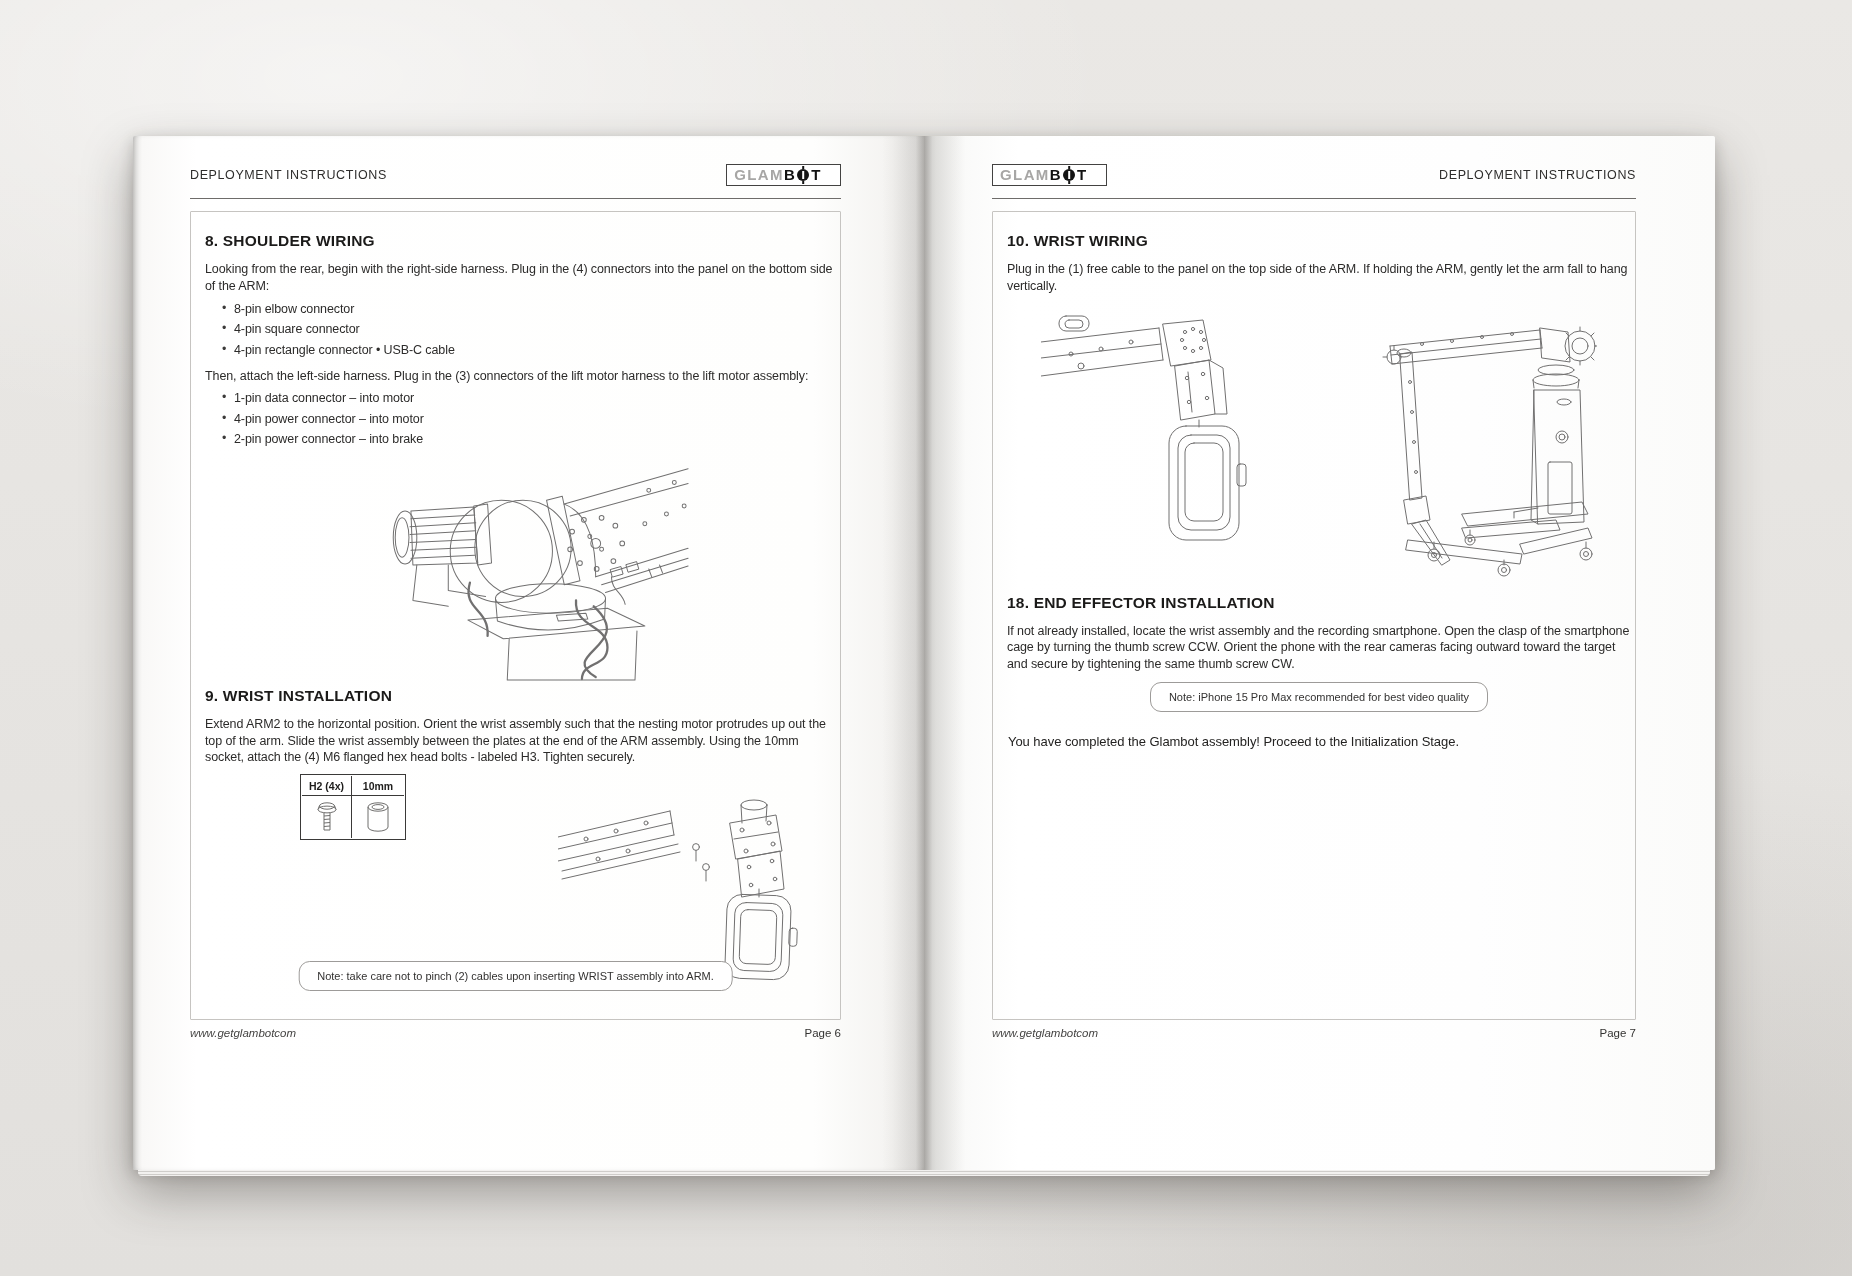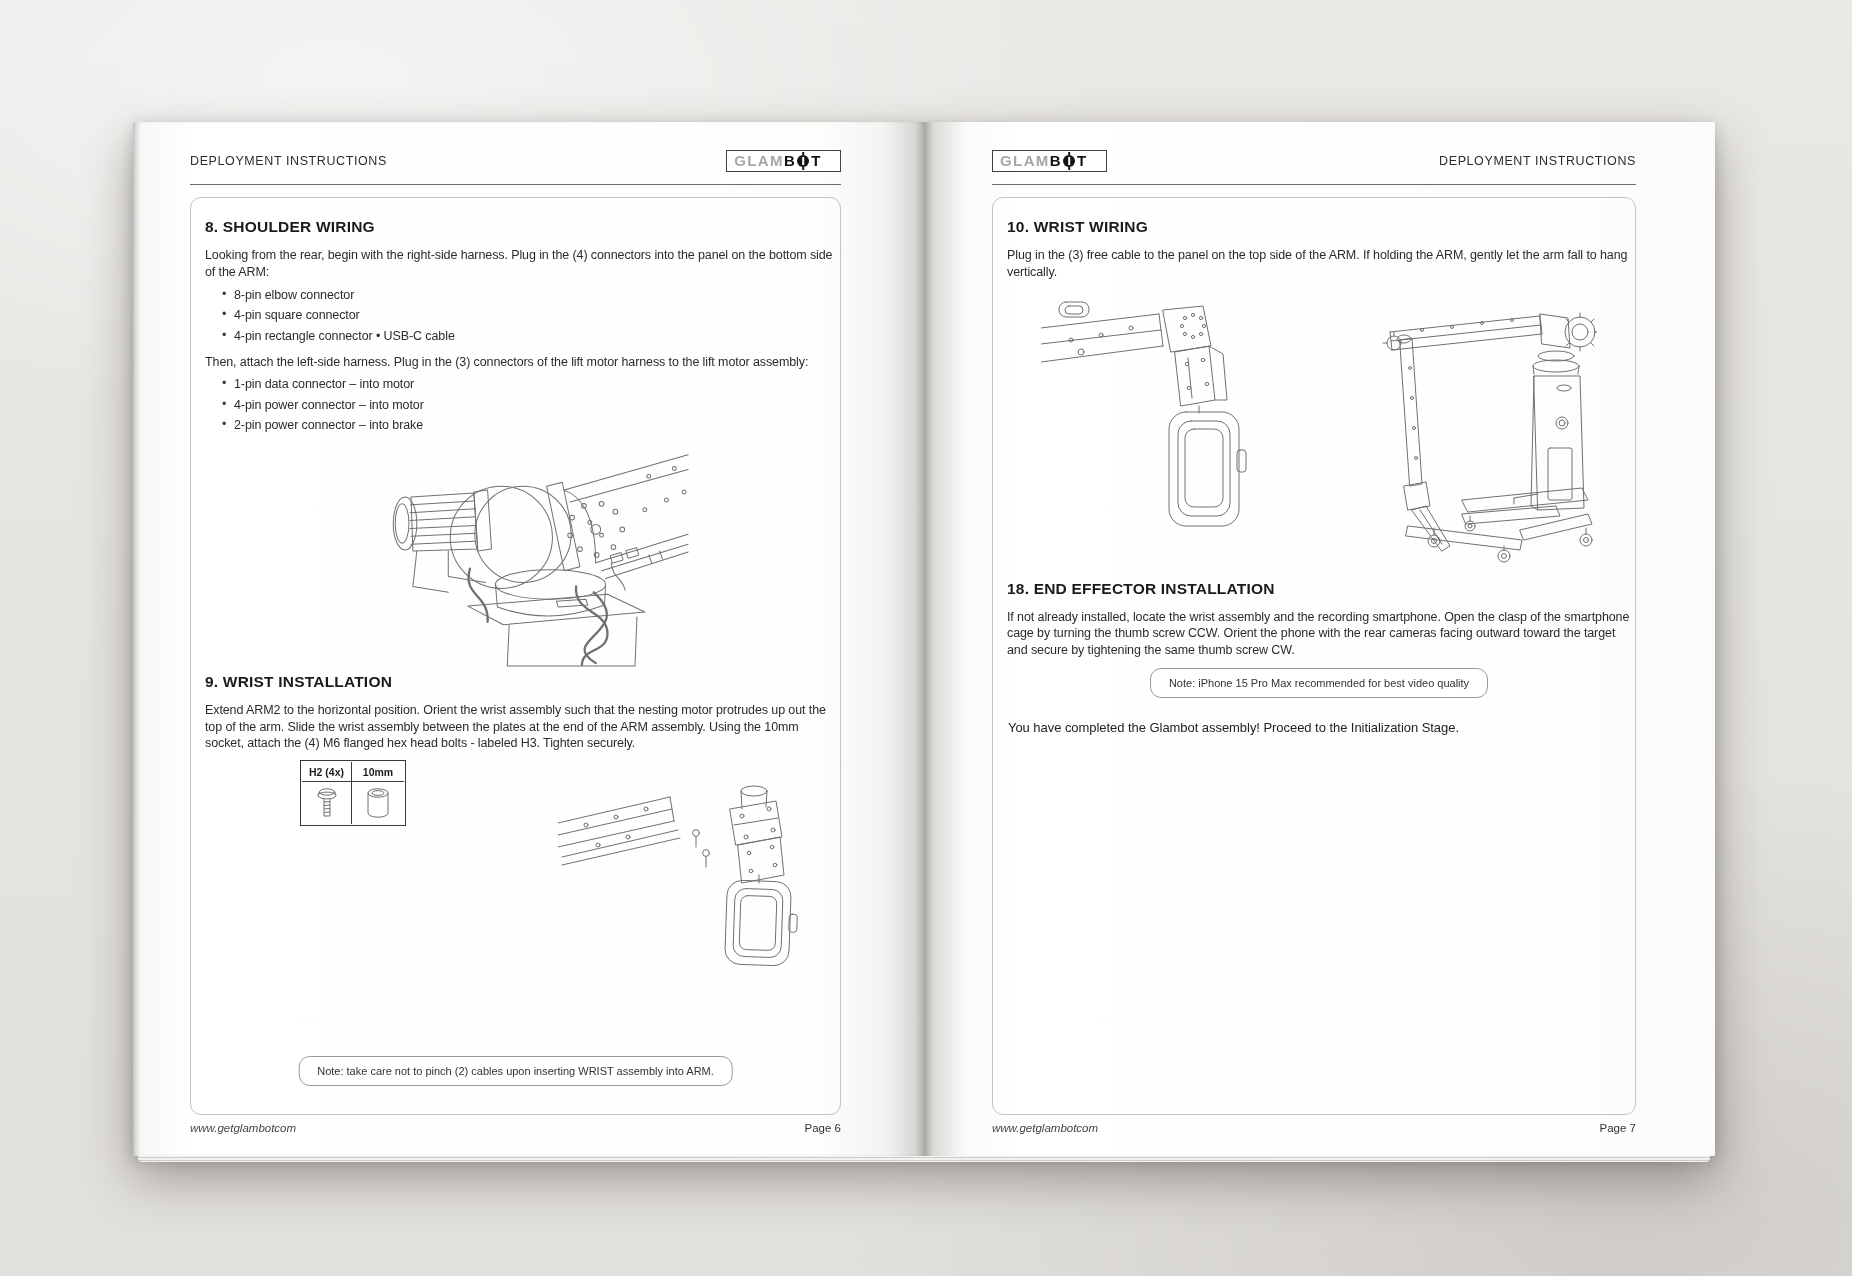--- a/index.html
+++ b/index.html
@@ -6,21 +6,21 @@
   .stage{
     position:relative;width:1852px;height:1276px;overflow:hidden;
     font-family:"Liberation Sans",sans-serif;
     background:
       radial-gradient(1300px 600px at 18% 6%, rgba(255,255,255,.55), rgba(255,255,255,0) 60%),
       radial-gradient(1200px 700px at 88% 95%, rgba(160,156,150,.30), rgba(0,0,0,0) 65%),
       radial-gradient(900px 500px at 55% 45%, rgba(255,255,255,.25), rgba(255,255,255,0) 70%),
       linear-gradient(#eae8e5,#e2e0dd);
   }
   .spread{
-    position:absolute;left:133px;top:122px;width:1582px;height:1034px;
+    position:absolute;left:133px;top:136px;width:1582px;height:1034px;
     box-shadow:0 22px 50px rgba(40,35,30,.38), 0 4px 14px rgba(40,35,30,.22);
     border-radius:2px;
   }
   .spread::after{
     content:"";position:absolute;left:5px;right:5px;bottom:-6px;height:6px;
     background:repeating-linear-gradient(to bottom,#f2f1ef 0 1.4px,#cfcdca 1.4px 2.4px);
     border-radius:0 0 4px 4px;
   }
   .page{position:absolute;top:0;height:1034px;width:791px;}
   .page.left{
@@ -55,22 +55,22 @@
   }
   .logo-glam{color:#a7a6a5;font-weight:600;}
   .logo-b,.logo-t{color:#121212;font-weight:800;letter-spacing:.5px;}
   .logo-o{position:relative;display:inline-block;width:14px;height:14px;margin:0 1px;}
   .logo-o .o-circle{position:absolute;left:1px;right:1px;top:1px;bottom:1px;background:#141414;border-radius:50%;}
   .logo-o .o-slit{position:absolute;left:50%;top:3px;bottom:3px;width:1.6px;transform:translateX(-50%);background:#ffffff;}
   .logo-o .o-stem{position:absolute;left:50%;width:1.6px;height:3px;transform:translateX(-50%);background:#141414;}
   .logo-o .o-stem.top{top:-2px;} .logo-o .o-stem.bottom{bottom:-2px;}
 
   .content-box{
-    margin-top:12px;height:918px;box-sizing:border-box;position:relative;
-    border:1.2px solid #c6c4c1;border-radius:11px;padding:14px 4px 14px 14px;
+    margin-top:12px;height:809px;box-sizing:border-box;position:relative;
+    border:1.2px solid #c6c4c1;border-radius:1px;padding:14px 4px 14px 14px;
   }
   h2.sec{
     margin:6px 0 7px 0;font-size:15.5px;font-weight:700;color:#1b1a19;letter-spacing:.2px;
   }
   p.body{
     margin:11px 0 7px 0;font-size:12.5px;line-height:1.34;color:#2c2b2a;letter-spacing:-.1px;
   }
   ul.bullets{list-style:none;margin:3px 0 6px 0;padding:0 0 0 17px;}
   ul.bullets li{
     position:relative;padding-left:12px;margin-bottom:6.5px;
@@ -279,21 +279,21 @@
                 <span class="o-slit"></span>
                 <span class="o-stem bottom"></span>
               </span>
               <span class="logo-t">T</span>
             </span>
           <span class="header-title">DEPLOYMENT INSTRUCTIONS</span>
         </header>
 
         <div class="content-box">
           <h2 class="sec">10. WRIST WIRING</h2>
-          <p class="body">Plug in the (3) free cable to the panel on the top side of the ARM. If holding the ARM, gently let the arm fall to hang vertically.</p>
+          <p class="body">Plug in the (1) free cable to the panel on the top side of the ARM. If holding the ARM, gently let the arm fall to hang vertically.</p>
 
           <div class="illus-row">
 
             <svg class="illus lineart" width="215" height="248" viewBox="0 0 215 248" fill="none" stroke="#717070" stroke-width="1" stroke-linecap="round" stroke-linejoin="round">
               <path d="M0,40 L118,26 M0,74 L122,58 M0,56 L120,42 M118,26 L122,58"></path>
               <rect x="18" y="14" width="30" height="15" rx="7"></rect>
               <rect x="24" y="18" width="18" height="8" rx="4"></rect>
               <circle cx="30" cy="52" r="2"></circle>
                 <circle cx="60" cy="47" r="2"></circle>
                 <circle cx="90" cy="40" r="2"></circle>

